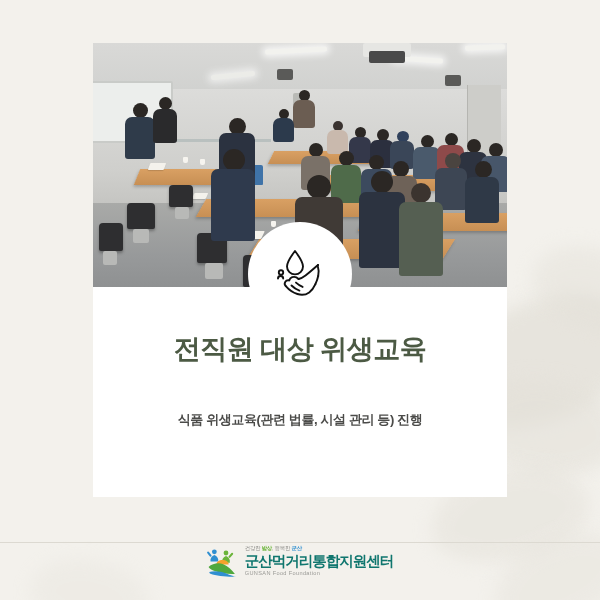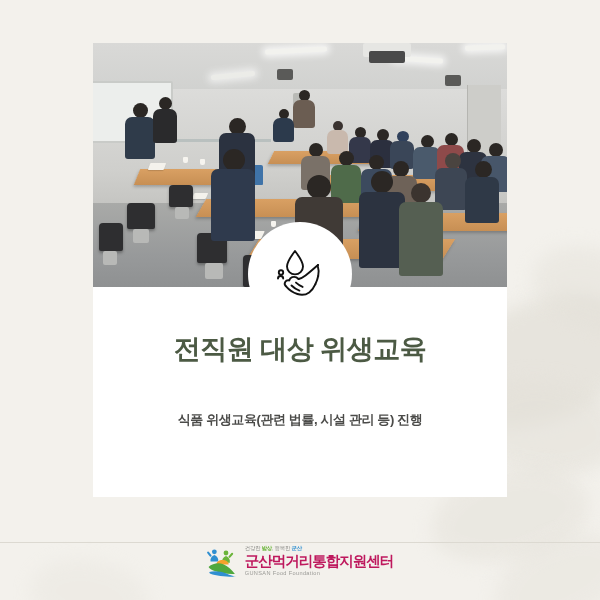--- a/index.html
+++ b/index.html
@@ -201,21 +201,21 @@
   }
   #logo-mark { width:31px; height:31px; flex:0 0 auto; }
   #logo-text { display:flex; flex-direction:column; line-height:1; }
   .logo-tag {
     font-size:5.4px; color:#8e8e8a; letter-spacing:-.2px;
     margin-bottom:2.5px; white-space:nowrap;
   }
   .logo-tag .hi { color:#6bb43a; font-weight:bold; }
   .logo-tag .hi2 { color:#2f8fd0; font-weight:bold; }
   .logo-name {
-    font-size:14.5px; font-weight:bold; color:#be185d;
+    font-size:14.5px; font-weight:bold; color:#0f766e;
     letter-spacing:-1px; white-space:nowrap;
   }
   .logo-en {
     font-size:5.6px; color:#9a9a96; letter-spacing:.35px;
     margin-top:2.5px; white-space:nowrap;
   }
 </style>
 </head>
 <body>
 

